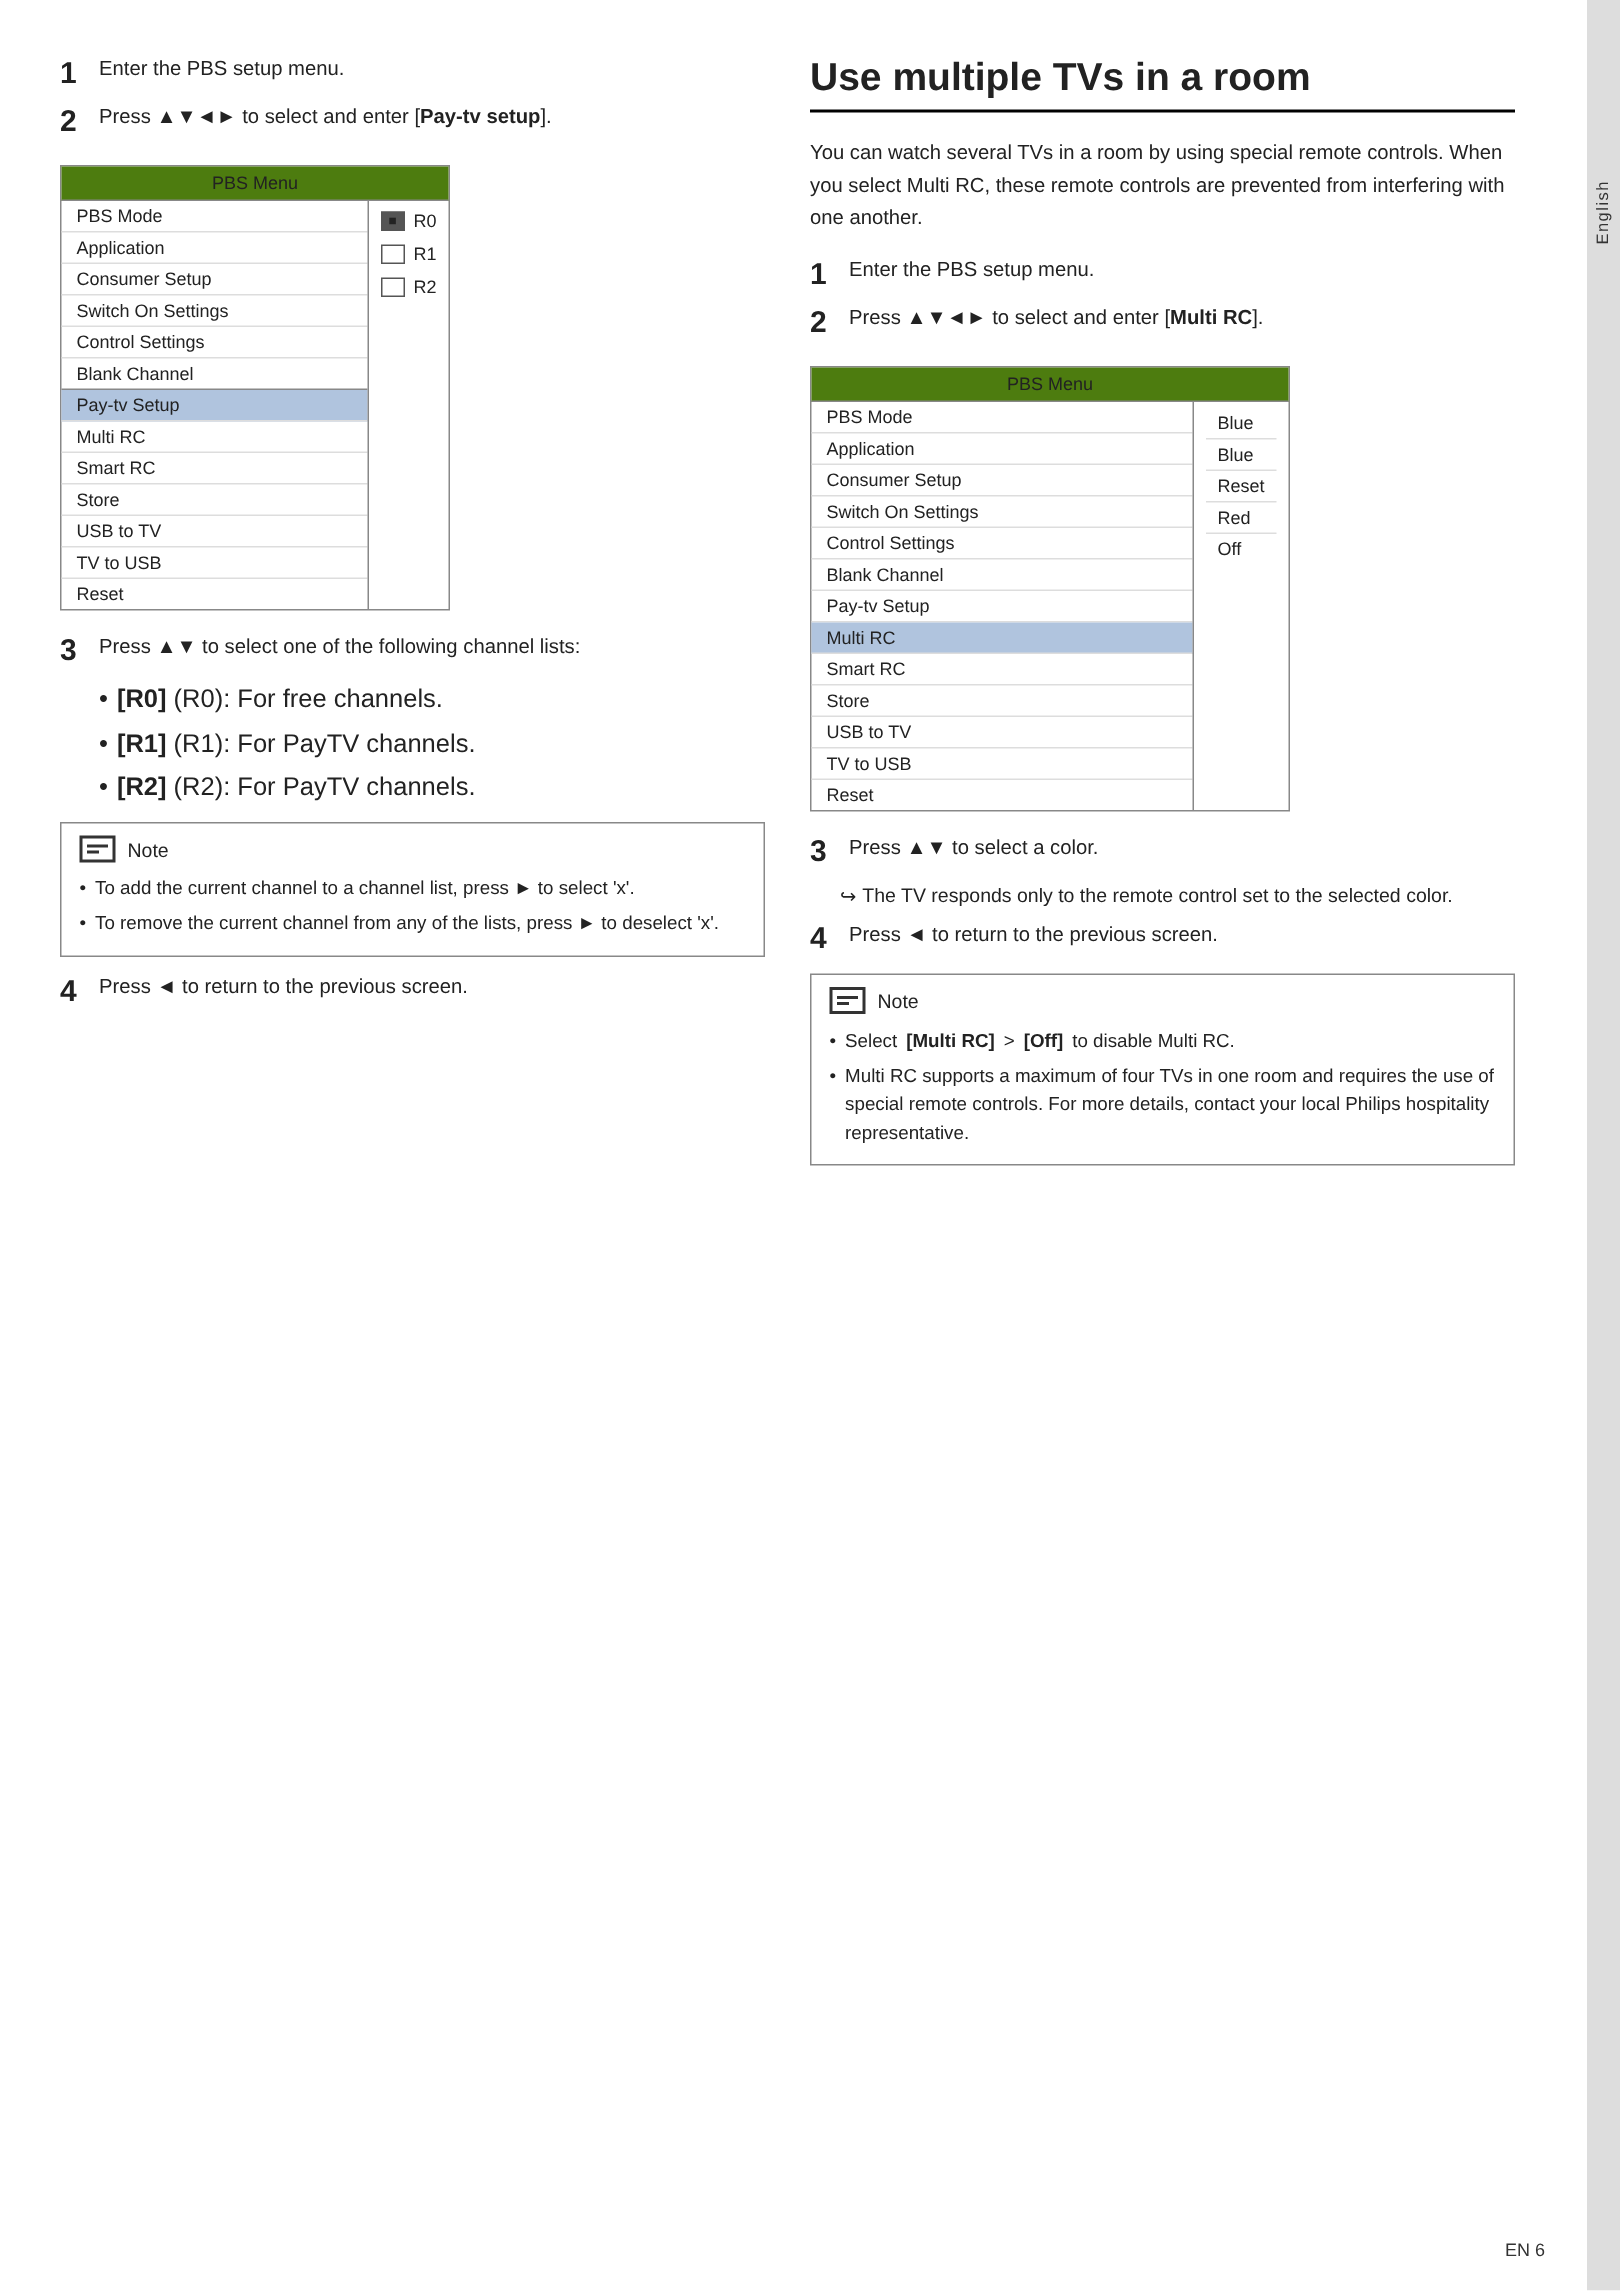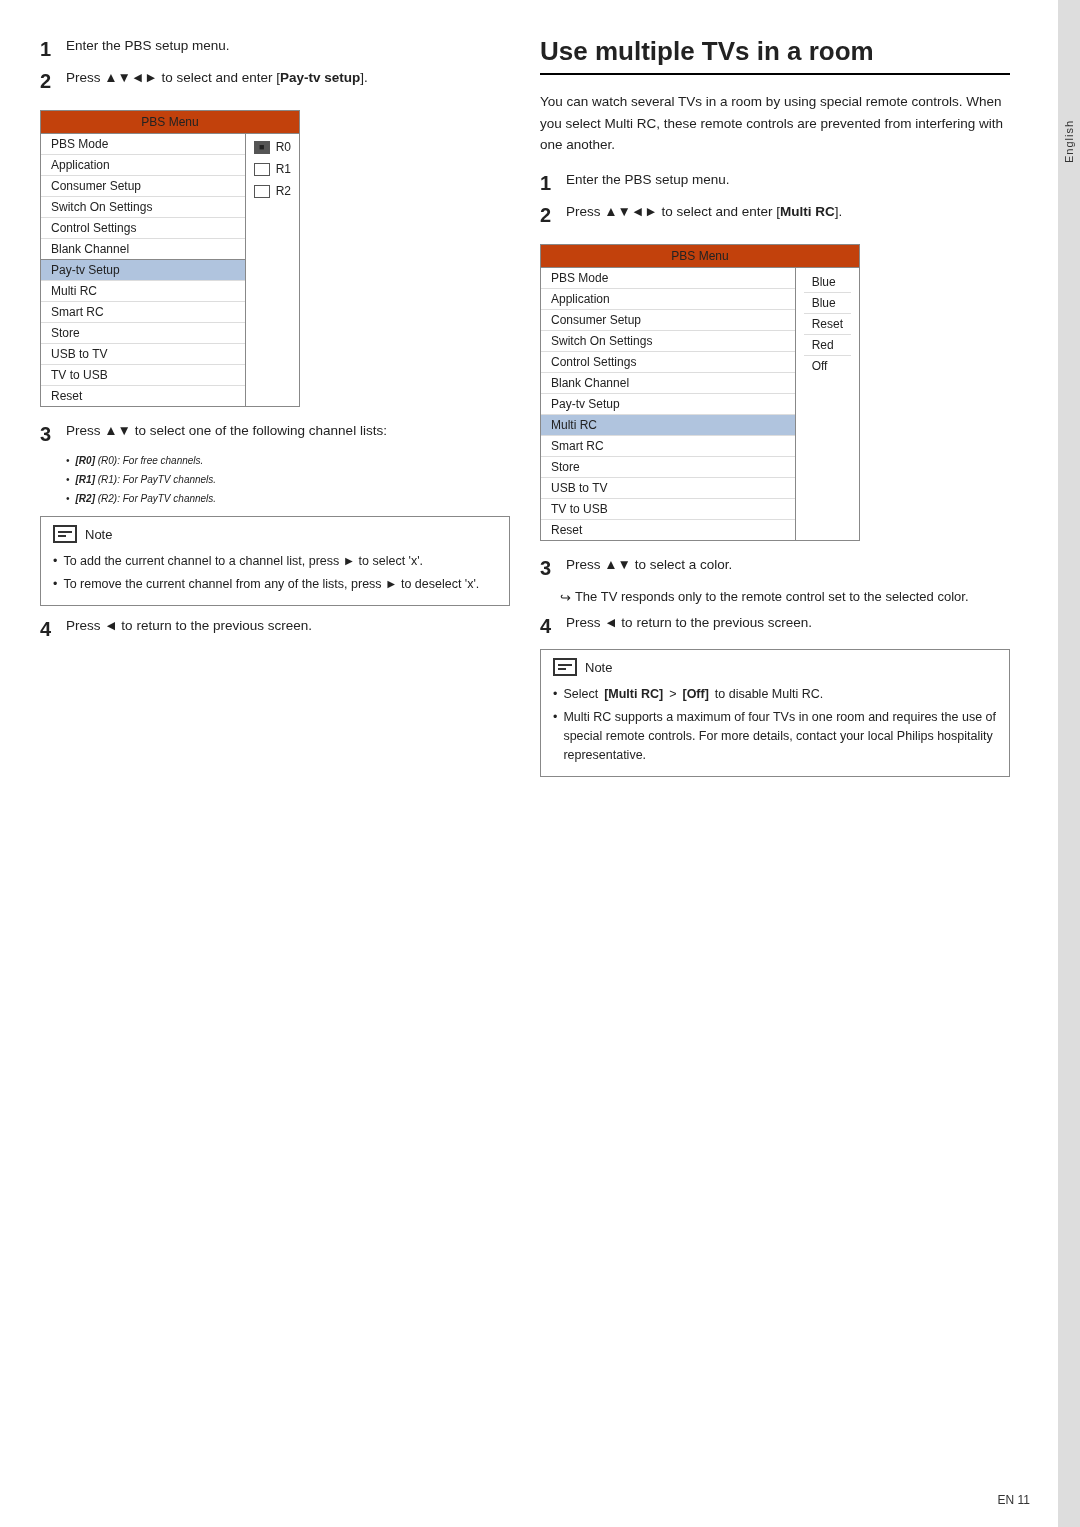--- a/index.html
+++ b/index.html
@@ -90,21 +90,21 @@
 
     
     .pbs-menu-wrapper {
       border: 1px solid #888;
       margin: 10px 0 14px 0;
       display: inline-block;
       min-width: 260px;
     }
 
     .pbs-menu-header {
-      background: #c2410c;
+      background: #4d7c0f;
       text-align: center;
       padding: 4px 10px;
       font-size: 12px;
       border-bottom: 1px solid #888;
     }
 
     .pbs-menu-body {
       display: flex;
     }
 
@@ -166,23 +166,22 @@
     .sub-bullets {
       margin-left: 26px;
       margin-bottom: 8px;
     }
 
     .sub-bullet {
       list-style: none;
       display: flex;
       gap: 6px;
       margin-bottom: 4px;
-      font-size: 10px;
+      font-size: 17px;
       line-height: 1.5;
-      font-style: italic;
     }
 
     .sub-bullet::before {
       content: "•";
     }
 
     
     .note-box {
       border: 1px solid #888;
       padding: 8px 12px;
@@ -482,14 +481,14 @@
       </div>
     </div>
   </div>
 
   <div class="side-tab">
     <span class="side-tab-text">English</span>
   </div>
 </div>
 
 <div class="page-footer">
-  <span>EN  11</span>
+  <span>EN  6</span>
 </div>
 
 </body></html>

